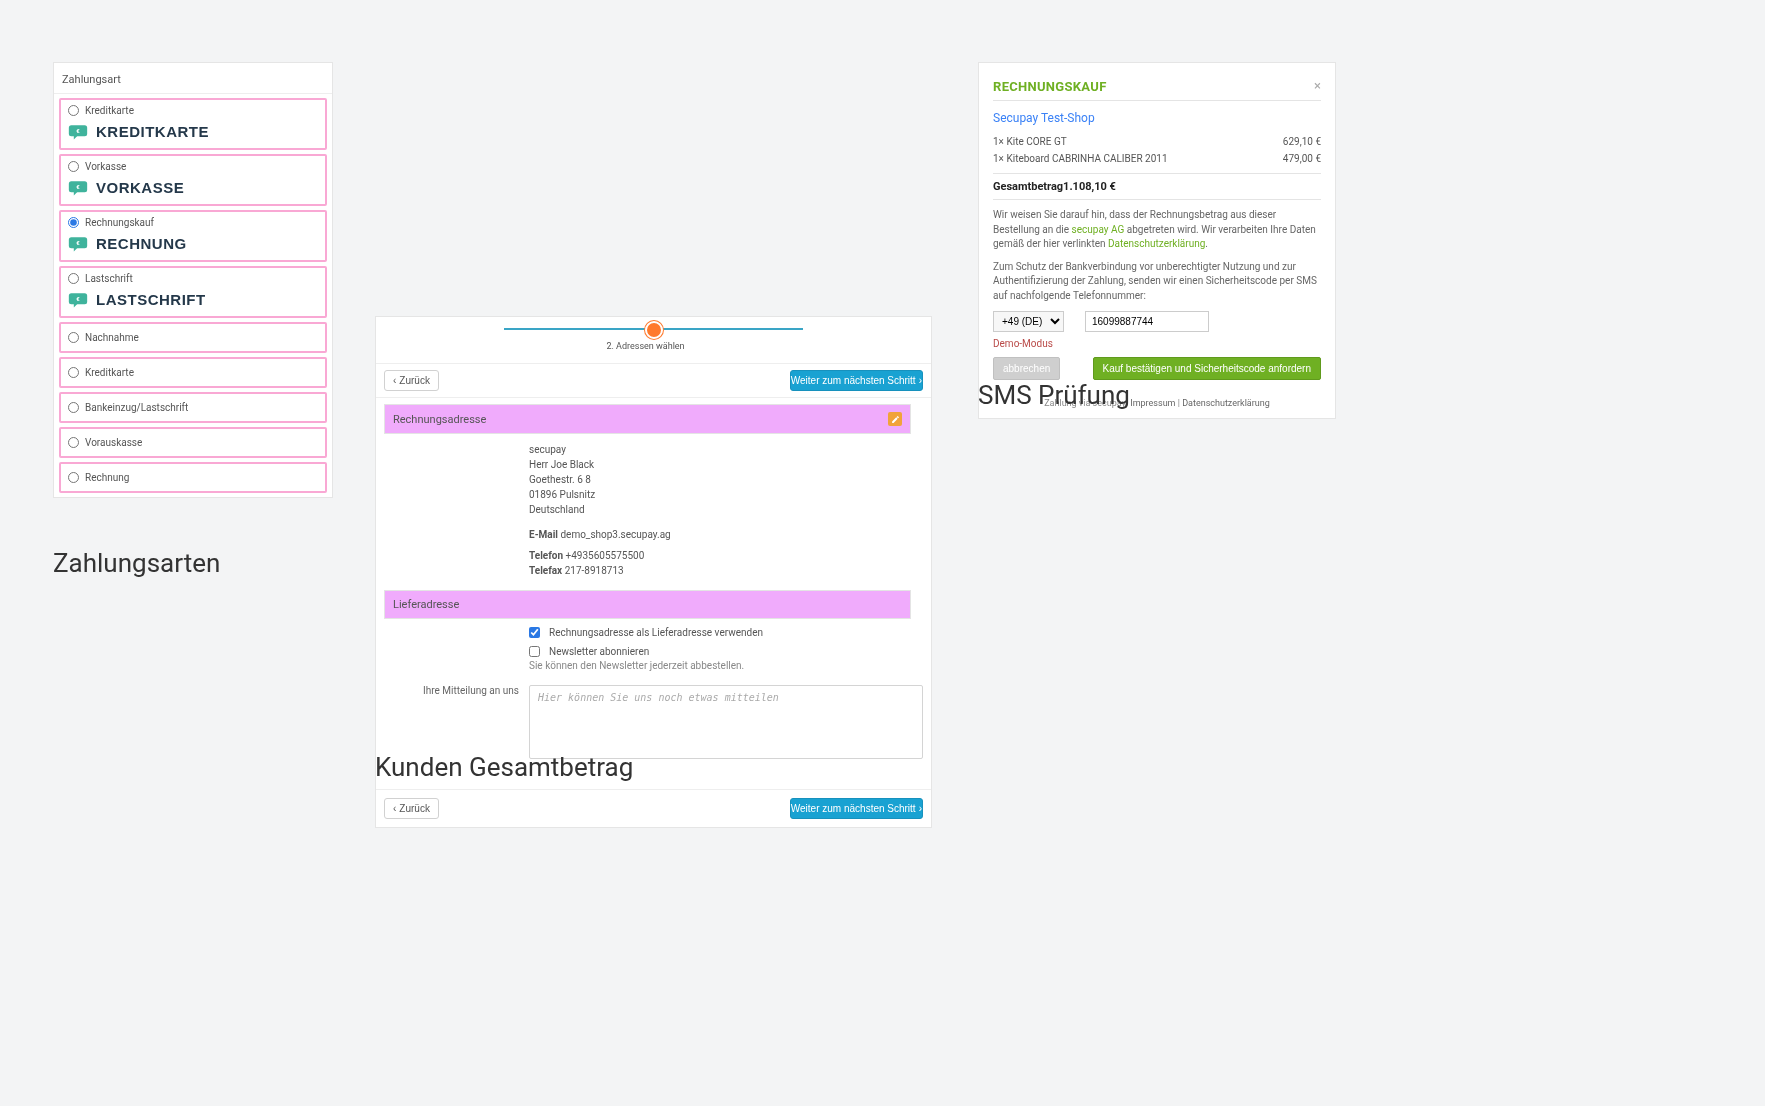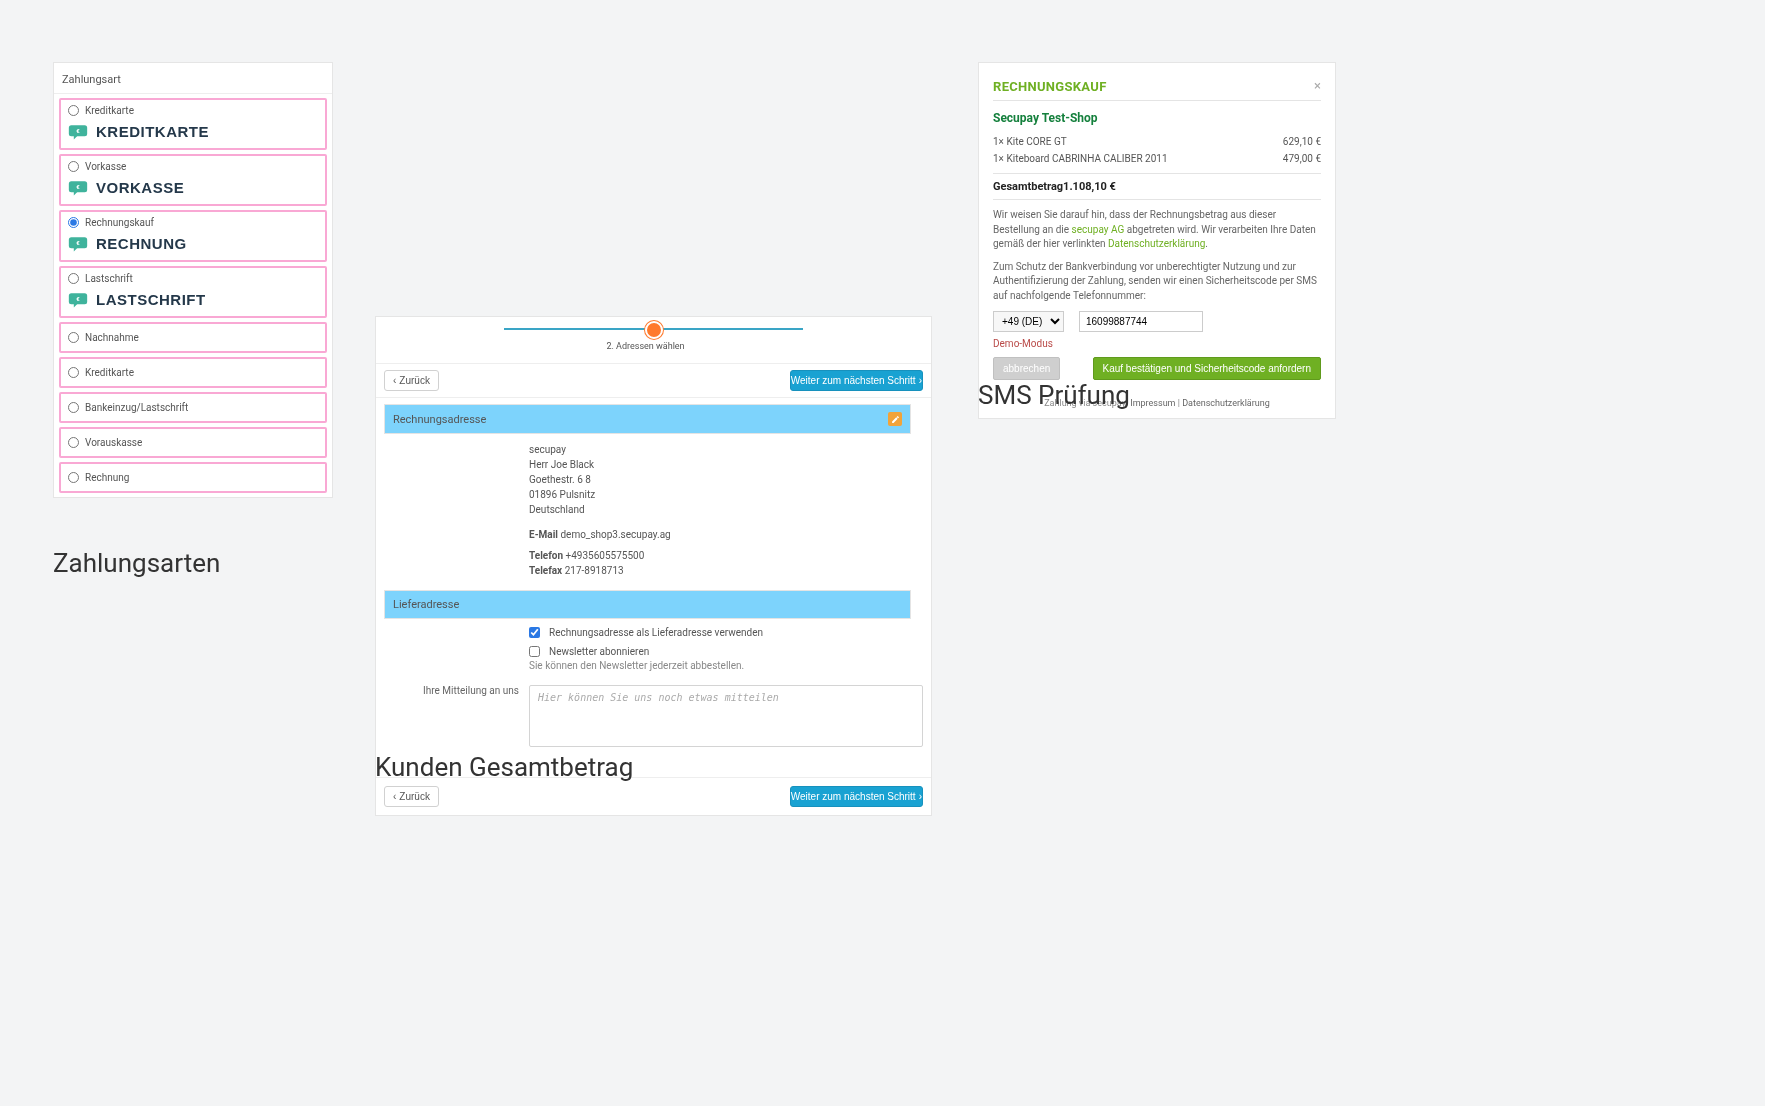--- a/index.html
+++ b/index.html
@@ -19,45 +19,45 @@
 
   
   .p2 { position:absolute; left:375px; top:316px; width:555px; background:#fff; border:1px solid #e5e5e5; }
   .stepper { position:relative; height:46px; }
   .stepper .line { position:absolute; left:128px; right:128px; top:11px; height:2px; background:#3aa5c6; }
   .stepper .dot { position:absolute; width:14px; height:14px; top:4px; border-radius:50%; background:#ff7a2d; border:2px solid #fff; box-shadow:0 0 0 1px #ff7a2d; left:50%; margin-left:-9px; }
   .stepper .label { position:absolute; top:24px; left:0; right:16px; text-align:center; font-size:9px; color:#555; }
   .nav-row { display:flex; justify-content:space-between; padding:6px 8px; border-top:1px solid #eee; border-bottom:1px solid #eee; }
   .btn-light { background:#fff; border:1px solid #d1d1d1; border-radius:3px; padding:4px 8px; font-size:10px; color:#555; display:inline-flex; align-items:center; gap:3px; cursor:pointer; }
   .btn-cyan { background:#19a2d2; border:1px solid #1791bd; color:#fff; border-radius:3px; padding:4px 0; font-size:10px; display:inline-flex; align-items:flex-end; gap:3px; cursor:pointer; }
-  .bar { background:#7dd3fc; border:1px solid #e4e4e4; margin:6px 20px 0 8px; padding:7px 8px; font-size:11px; color:#555; display:flex; justify-content:space-between; align-items:center; }
+  .bar { background:#f0abfc; border:1px solid #e4e4e4; margin:6px 20px 0 8px; padding:7px 8px; font-size:11px; color:#555; display:flex; justify-content:space-between; align-items:center; }
   .edit-btn { width:14px; height:14px; background:#f1a33a; border-radius:2px; display:inline-flex; align-items:center; justify-content:center; cursor:pointer; }
   .edit-btn svg { width:9px; height:9px; fill:#fff; }
   .content-row { display:flex; margin:8px 8px 0 8px; font-size:10px; color:#555; }
   .content-row .lbl { width:135px; text-align:right; padding-right:10px; color:#666; font-size:10px; }
   .content-row .val { flex:1; }
   .content-row .val .line2 { line-height:1.5; }
   .content-row label.cb { display:flex; align-items:center; gap:9px; font-size:10px; color:#555; }
   .content-row label.cb input { margin:0; width:11px; height:11px; accent-color:#2a78e4; }
   .help { font-size:10px; color:#888; margin-top:3px; }
-  .msg-box { width:100%; height:62px; border:1px solid #d4d4d4; border-radius:2px; font-size:10px; padding:6px 8px; box-sizing:border-box; color:#555; resize:none; }
+  .msg-box { width:100%; height:74px; border:1px solid #d4d4d4; border-radius:2px; font-size:10px; padding:6px 8px; box-sizing:border-box; color:#555; resize:none; }
   .msg-box::placeholder { color:#aaa; font-style:italic; }
   .p2 .foot { margin-top:28px; border-top:1px solid #eee; padding:8px 8px; display:flex; justify-content:space-between; }
 
   
   .p3 { position:absolute; left:978px; top:62px; width:358px; background:#fff; border:1px solid #e5e5e5; padding:16px 14px 10px 14px; box-sizing:border-box; }
   .p3 .title-row { display:flex; justify-content:space-between; align-items:flex-start; border-bottom:1px solid #e4e4e4; padding-bottom:6px; }
   .p3 .title-row .t { color:#6fb023; font-weight:bold; font-size:13px; letter-spacing:0.3px; }
   .p3 .close { color:#aaa; font-size:13px; cursor:pointer; line-height:1; }
-  .p3 .shop { font-size:12px; font-weight:bold; color:#15803d; margin:10px 0 8px 0; }
+  .p3 .shop { font-size:12px; font-weight:normal; color:#3b82f6; margin:10px 0 8px 0; }
   .p3 .item-row { display:flex; justify-content:space-between; font-size:10px; color:#555; padding:3px 0; }
   .p3 .total-row { display:flex; justify-content:flex-start; font-size:11px; font-weight:bold; color:#222; border-top:1px solid #e4e4e4; border-bottom:1px solid #e4e4e4; padding:6px 0; margin:6px 0 8px 0; }
   .p3 p { font-size:10px; color:#666; line-height:1.45; margin:4px 0 8px 0; }
   .p3 p .link { color:#6fb023; text-decoration:none; cursor:pointer; }
-  .p3 .phone-row { display:flex; gap:15px; margin:8px 0 6px 0; }
+  .p3 .phone-row { display:flex; gap:21px; margin:8px 0 6px 0; }
   .p3 .phone-row select { font-size:10px; padding:3px 4px; border:1px solid #ccc; background:#f7f7f7; }
   .p3 .phone-row input { font-size:10px; padding:4px 6px; border:1px solid #ccc; width:110px; }
   .p3 .demo { font-size:10px; color:#b94a48; margin-bottom:8px; }
   .p3 .action-row { display:flex; gap:18px; align-items:center; }
   .p3 .btn-grey { background:#cfcfcf; border:1px solid #c0c0c0; color:#fff; font-size:10px; padding:5px 9px; border-radius:2px; cursor:pointer; }
   .p3 .btn-green { background:#6fb023; border:1px solid #609a1d; color:#fff; font-size:10px; padding:5px 9px; border-radius:2px; cursor:pointer; margin-left:auto; }
   .p3 .foot-text { text-align:center; font-size:9px; color:#888; margin-top:18px; }
   .p3 .foot-text .flink { color:#666; text-decoration:none; cursor:pointer; }
 </style>
 </head>

